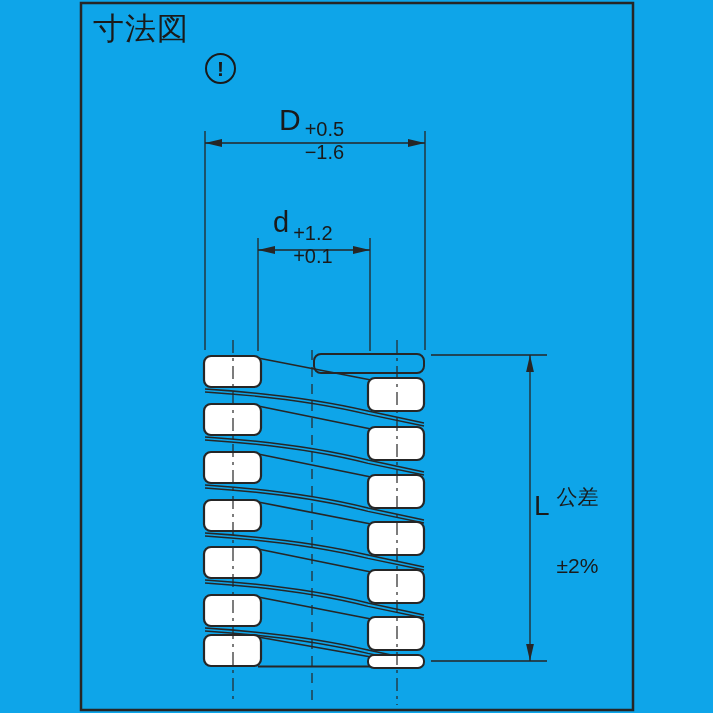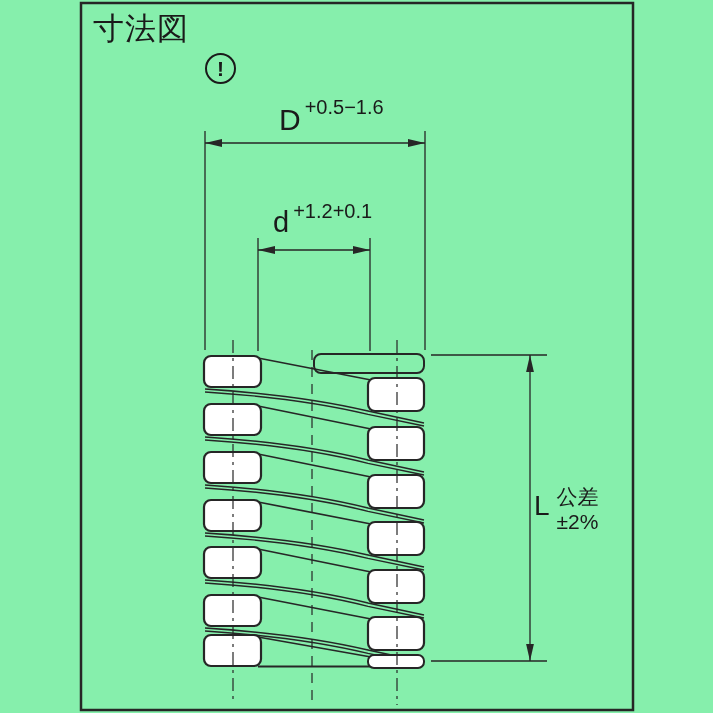--- a/index.html
+++ b/index.html
@@ -1,34 +1,34 @@
 <!DOCTYPE html>
 <html><head>
 <meta charset="utf-8">
 <style>
   html,body{margin:0;padding:0;background:#fff;}
-  #stage{position:relative;width:713px;height:713px;background:#86efac;overflow:hidden;
+  #stage{position:relative;width:713px;height:713px;background:#0ea5e9;overflow:hidden;
          font-family:"Liberation Sans",sans-serif;color:#1a1a1a;}
   #drawing{position:absolute;left:0;top:0;}
   .lbl{position:absolute;white-space:nowrap;line-height:1;}
   .title{left:93px;top:13px;font-size:31px;letter-spacing:1px;}
   .note{left:205px;top:53px;display:flex;align-items:center;}
   .note-icon{width:27px;height:27px;border:2px solid #1a1a1a;border-radius:50%;
              display:flex;align-items:center;justify-content:center;
              font-size:21px;font-weight:bold;}
   .note-text{font-size:29px;margin-left:8px;letter-spacing:1px;}
   .dimgrp{display:flex;align-items:flex-start;}
   .dimD{left:279px;top:96px;}
   .dimd{left:273px;top:200px;}
   .dim-main{font-size:30px;padding-top:9px;}
   .dimd .dim-main{font-size:29px;padding-top:8px;}
-  .tolcol{display:flex;margin-left:4px;font-size:20px;line-height:23px;}
+  .tolcol{display:flex;flex-direction:column;margin-left:4px;font-size:20px;line-height:23px;margin-top:22px;}
   .dimL{left:534px;top:484px;}
   .L-main{font-size:28px;padding-top:8px;}
-  .Ltol{display:flex;flex-direction:column;margin-left:7px;font-size:21px;line-height:25px;}
+  .Ltol{display:flex;flex-direction:column;margin-left:7px;font-size:21px;line-height:25px;gap:44px;}
 </style>
 </head>
 <body>
 
 <div id="stage">
   <svg id="drawing" width="713" height="713" viewBox="0 0 713 713">
       <rect x="81" y="3" width="552" height="707" fill="none" stroke="#262626" stroke-width="2.5"></rect>
       <line x1="205" y1="131" x2="205" y2="350" stroke="#262626" stroke-width="1.3"></line>
       <line x1="425" y1="131" x2="425" y2="350" stroke="#262626" stroke-width="1.3"></line>
       <line x1="205" y1="143" x2="425" y2="143" stroke="#262626" stroke-width="1.3"></line>

